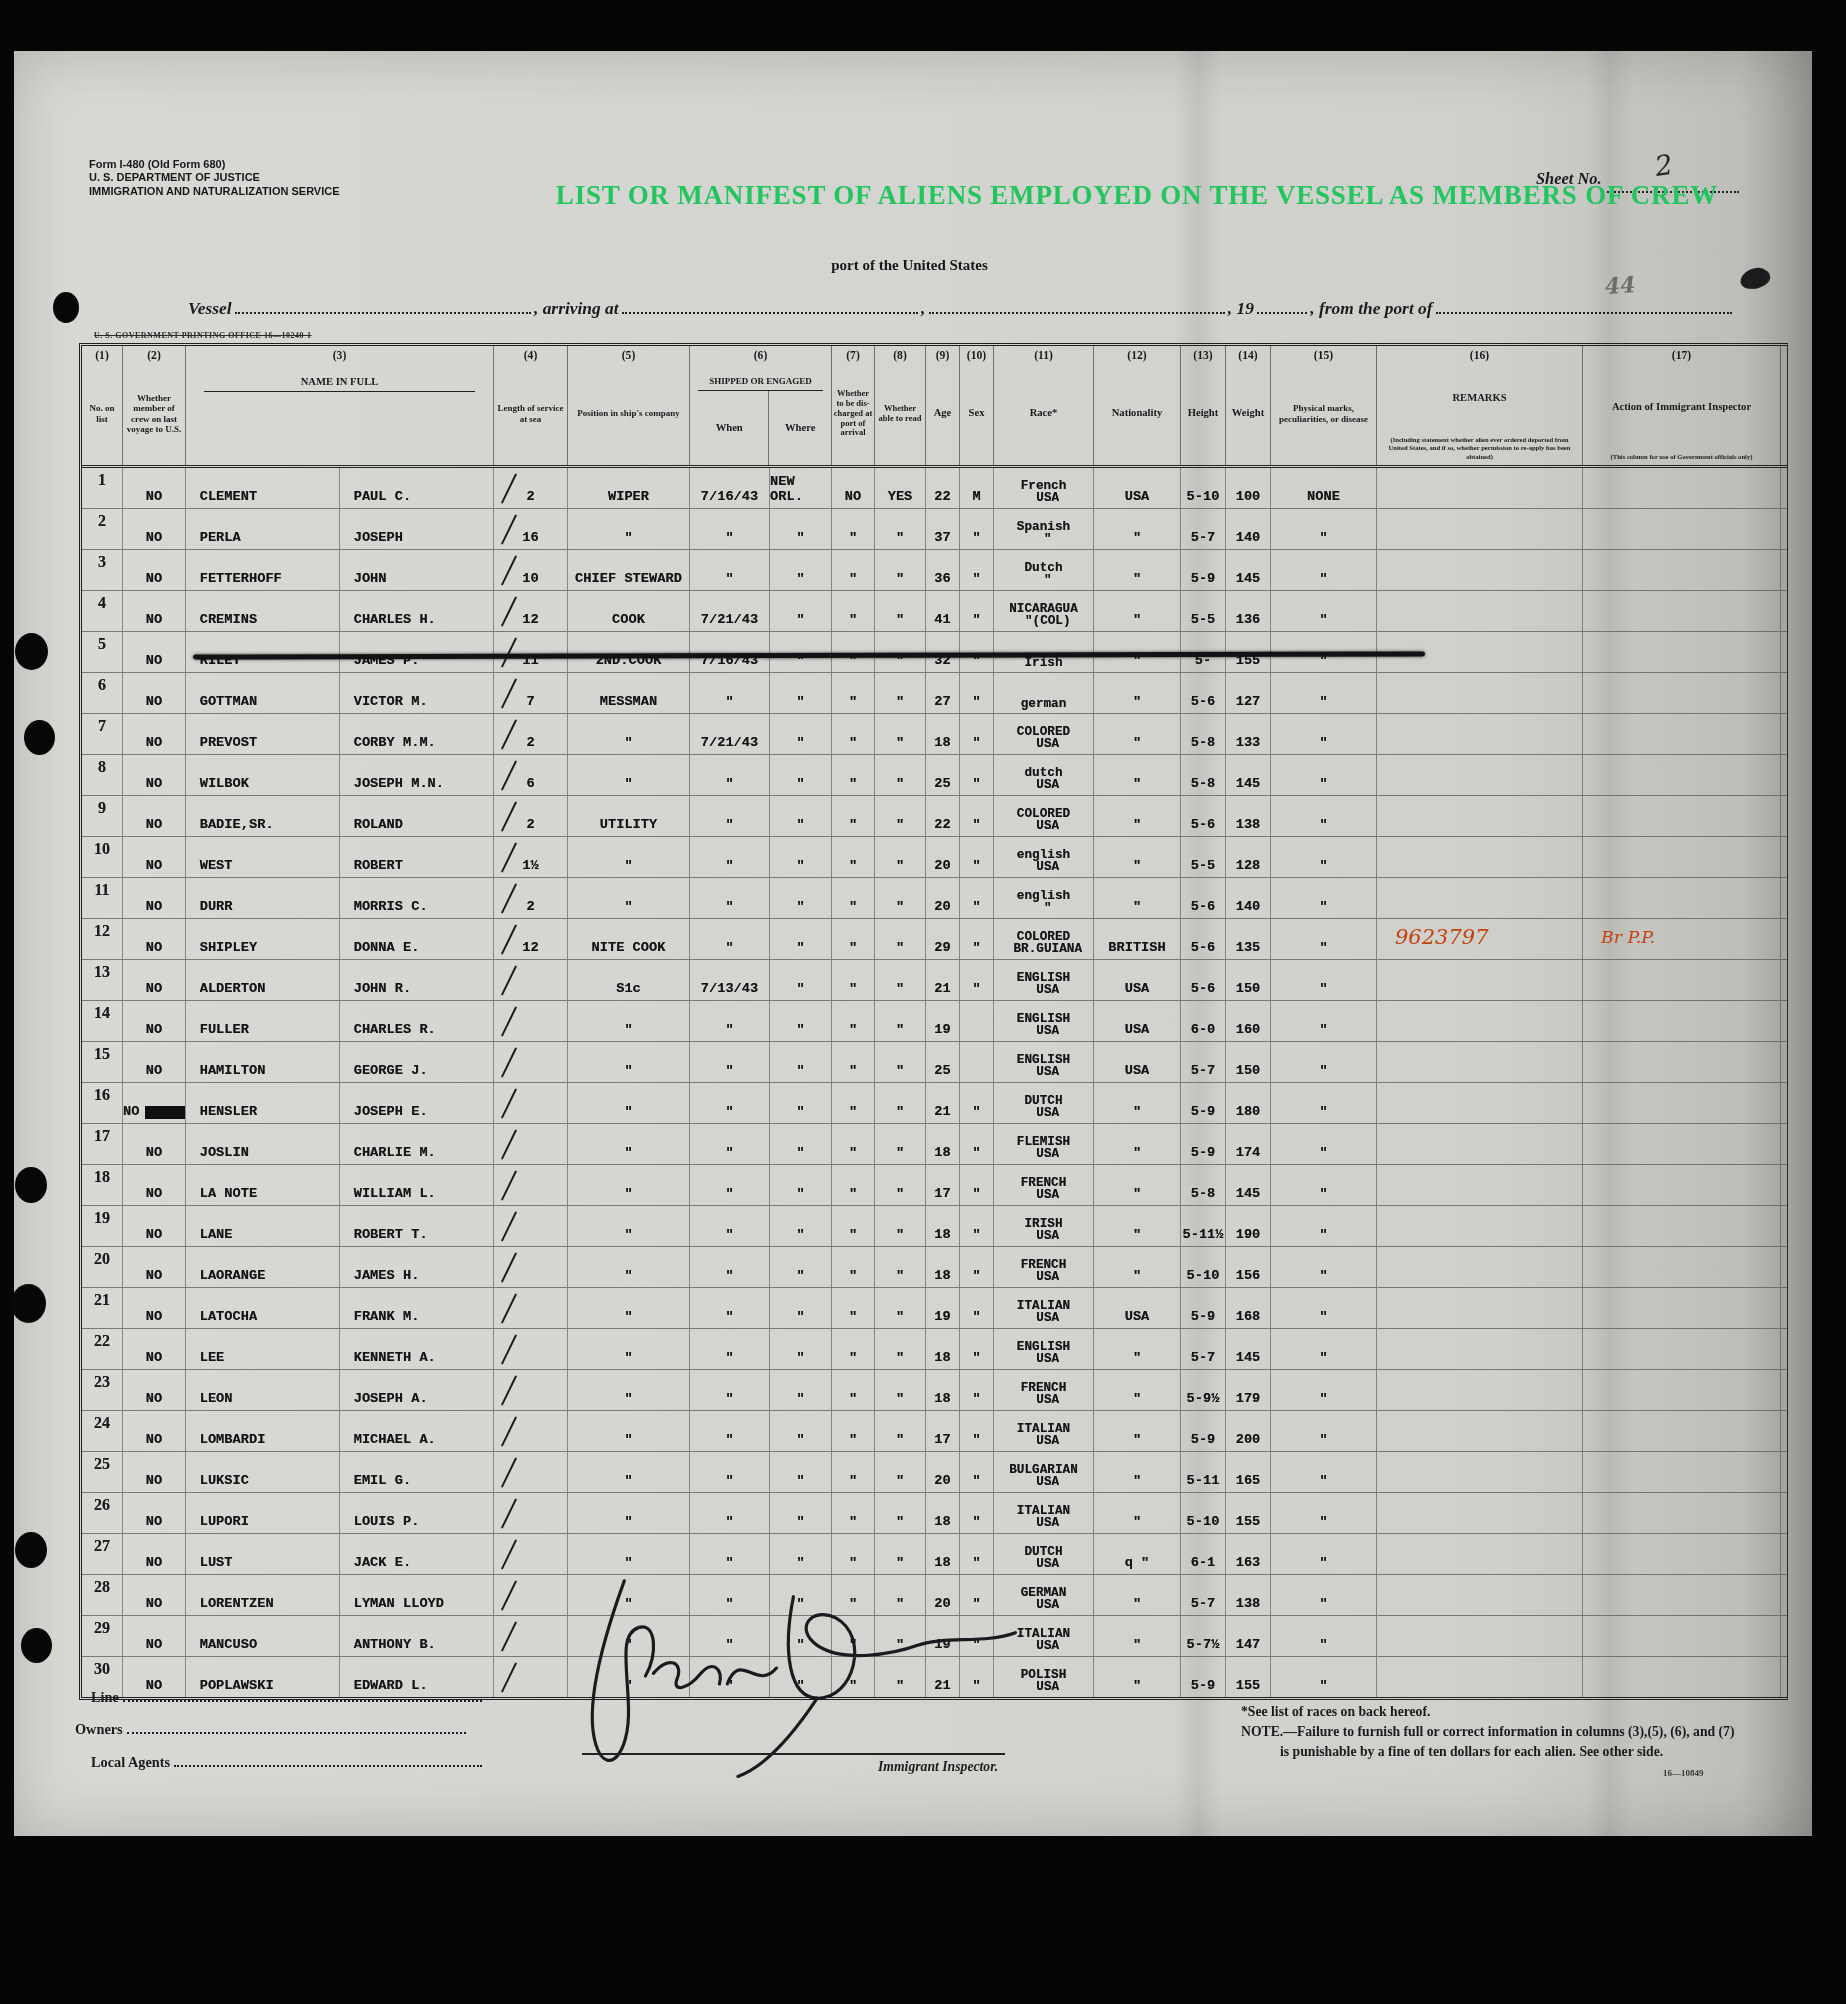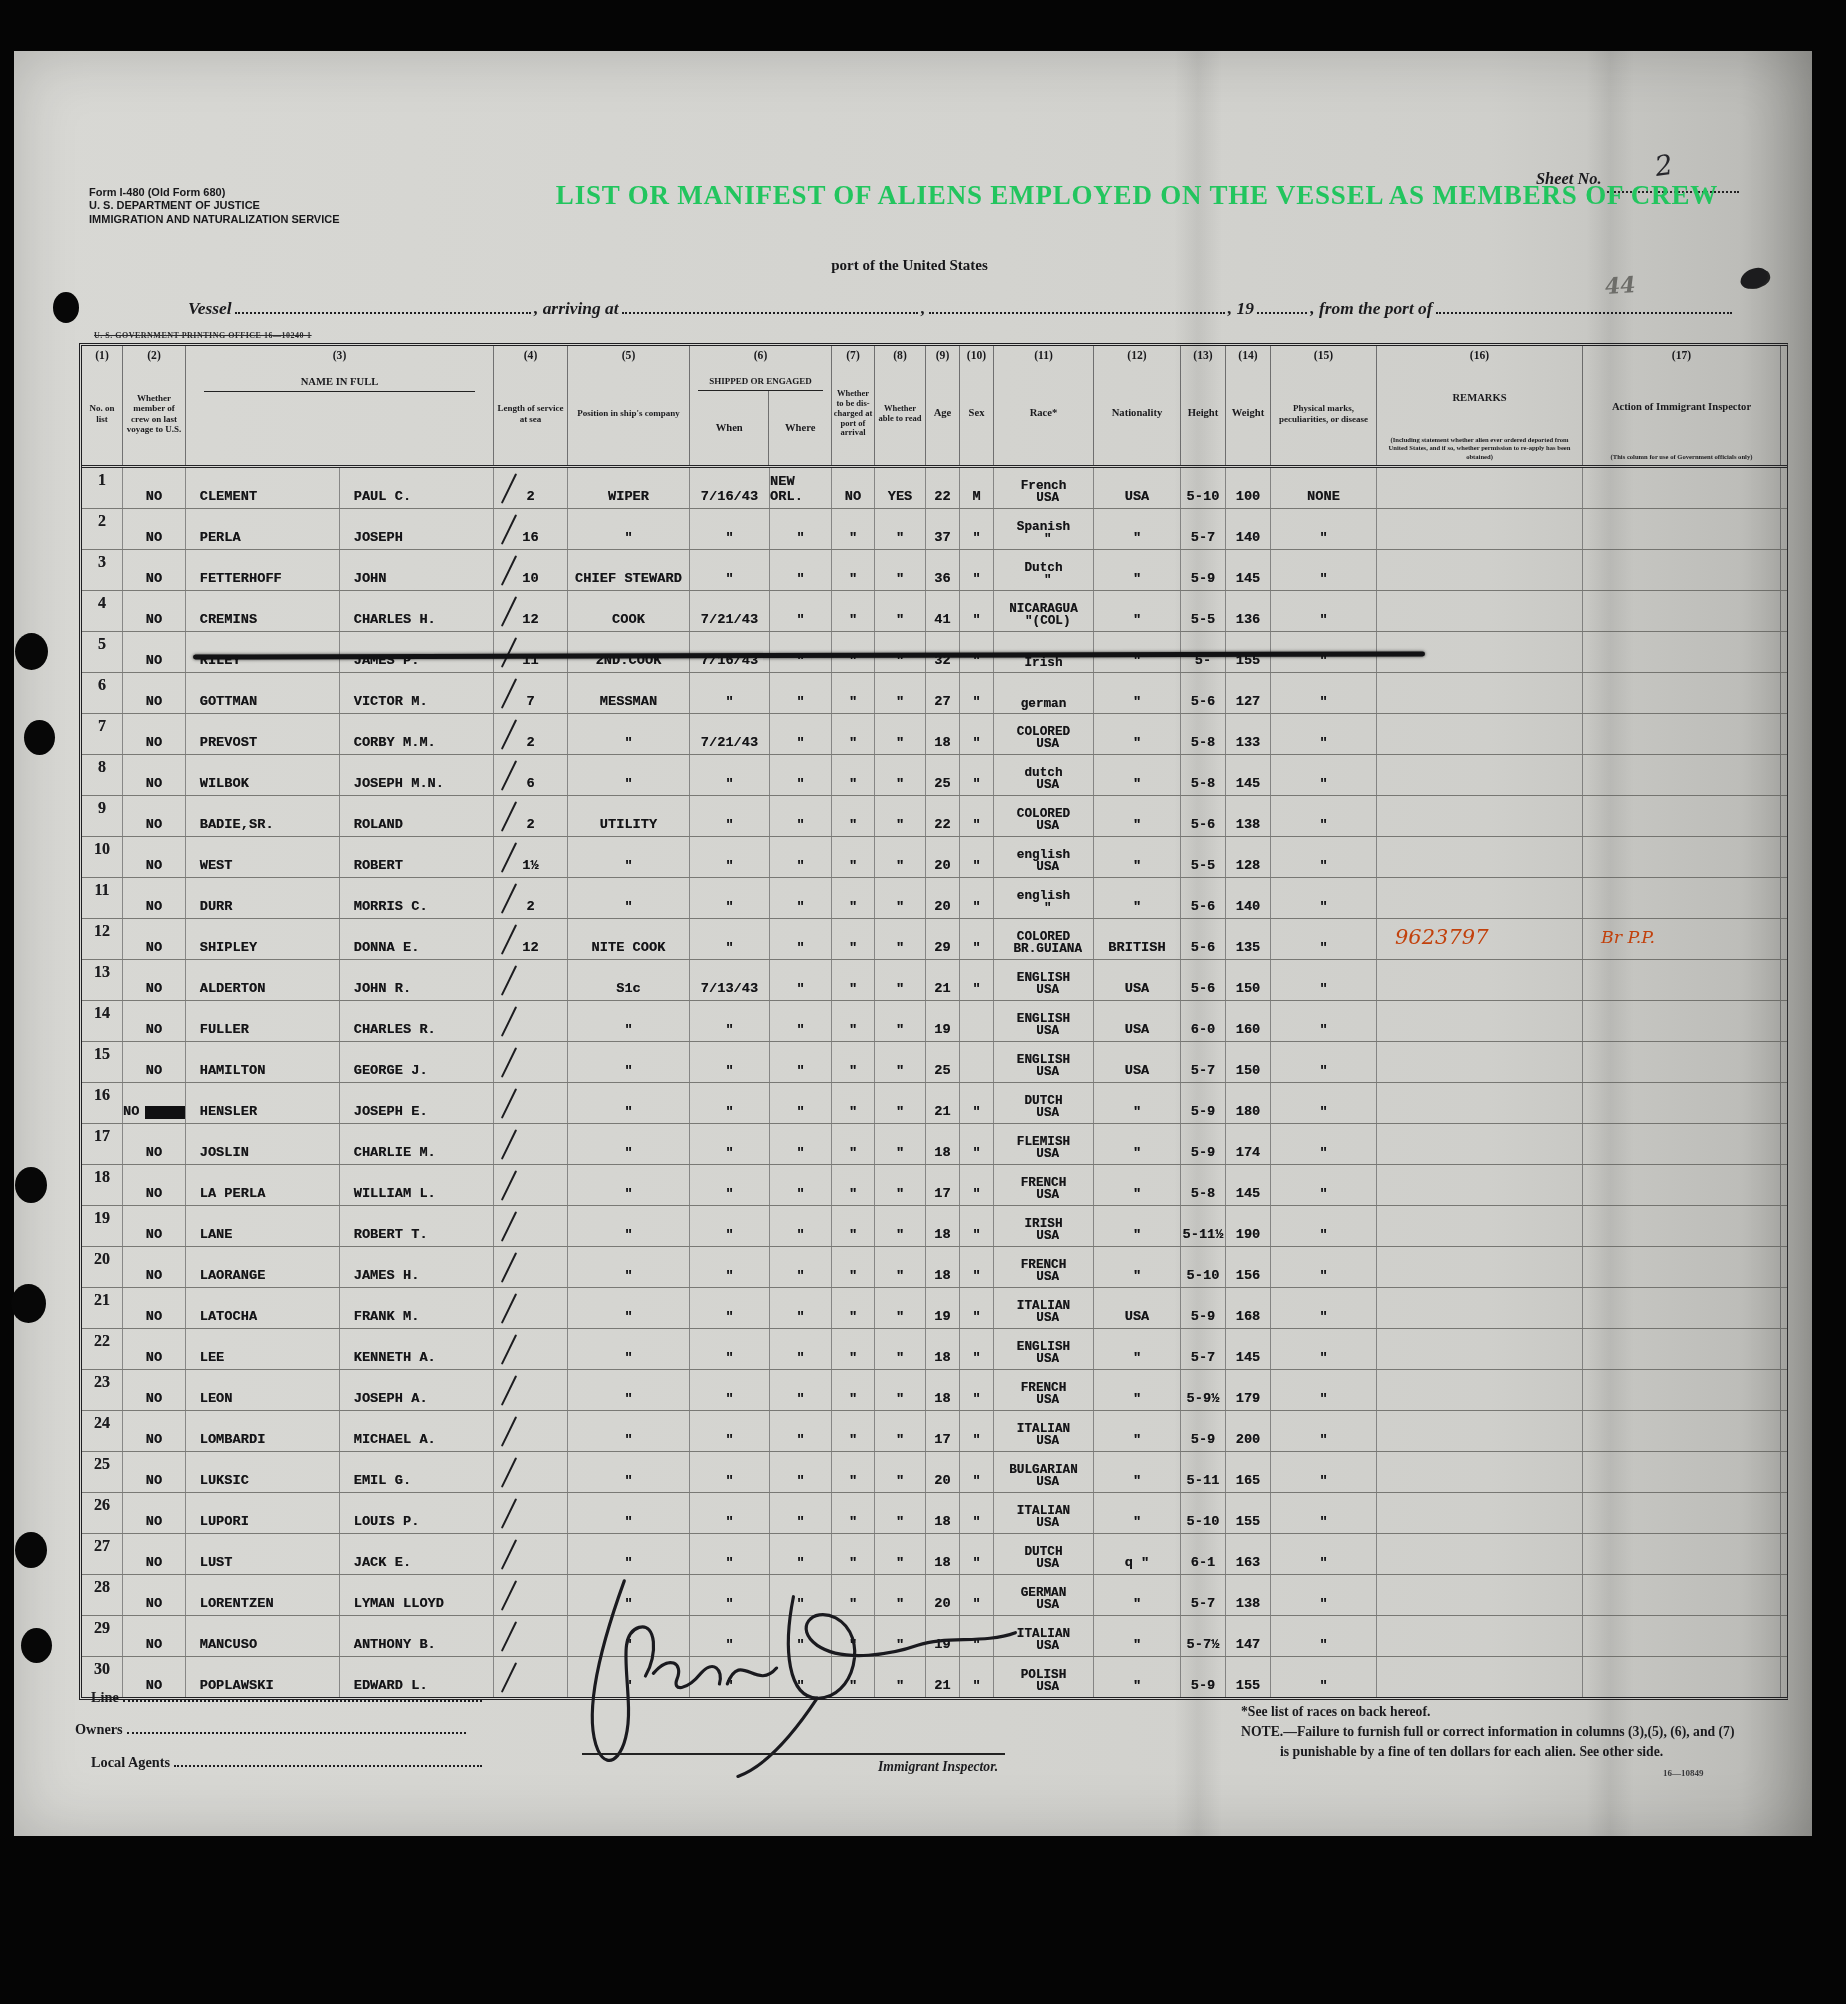--- a/index.html
+++ b/index.html
@@ -11,21 +11,21 @@
   .fold{position:absolute;top:51px;height:1785px;width:48px;pointer-events:none;
         background:linear-gradient(90deg,rgba(0,0,0,0) 0%,rgba(0,0,0,.07) 50%,rgba(0,0,0,0) 100%);}
   
   .typed{font-family:"Liberation Mono", monospace;font-weight:bold;color:#141417;
          text-shadow:0 0 0.5px rgba(10,10,10,.55);}
   .hand{font-family:"DejaVu Serif", serif;font-style:italic;color:#26262b;}
   .pencil{color:#6d6d69;}
   .abs{position:absolute;}
   
   .form-id{left:89px;top:158px;font-family:"Liberation Sans",sans-serif;font-weight:bold;
-           font-size:11px;line-height:1.22;color:#18181b;margin-top:28px;}
+           font-size:11px;line-height:1.22;color:#18181b;}
   .sheet{left:1536px;top:169px;font-size:16.4px;font-style:italic;font-weight:bold;}
   .sheet-line{left:1607px;top:191px;width:132px;border-bottom:2.1px dotted #222;}
   .sheet-val{left:1655px;top:149px;font-size:27.5px;transform:rotate(-8deg);}
   .doc-title{left:79px;top:180px;width:1639px;text-align:right;font-size:27px;font-weight:bold;
              letter-spacing:0.8px;color:#22c55e;}
   .subtitle{left:106px;width:1607px;text-align:center;font-size:15px;font-weight:bold;color:#17171a;}
   .stamp44{left:1605px;top:272px;font-size:22px;font-weight:bold;transform:rotate(-4deg);}
   .inkblob{left:1740px;top:269px;width:27.5px;height:19px;background:#1c1c1e;border-radius:60% 45% 55% 50%;
            transform:rotate(-18deg);box-shadow:3.2px 2.1px 0 -1.1px #222;}
   .vessel-row{left:188px;top:294px;width:1547px;display:flex;align-items:baseline;
@@ -763,21 +763,21 @@
       <div class="cell typed">"</div>
       <div class="cell c-remarks hand-cell"></div>
       <div class="cell c-action hand-cell"></div>
 
     </div>
         <div class="row gridcols">
       <div class="cell c-no typed">18</div>
       <div class="cell typed">
             <span>NO</span>
           </div>
-      <div class="cell c-family typed">LA PERLA</div>
+      <div class="cell c-family typed">LA NOTE</div>
       <div class="cell c-given typed">WILLIAM L.</div>
       <div class="cell typed">
             <i class="slash"></i>
             <span></span>
           </div>
       <div class="cell typed">"</div>
       <div class="cell typed">"</div>
       <div class="cell typed">"</div>
       <div class="cell typed">"</div>
       <div class="cell typed">"</div>

